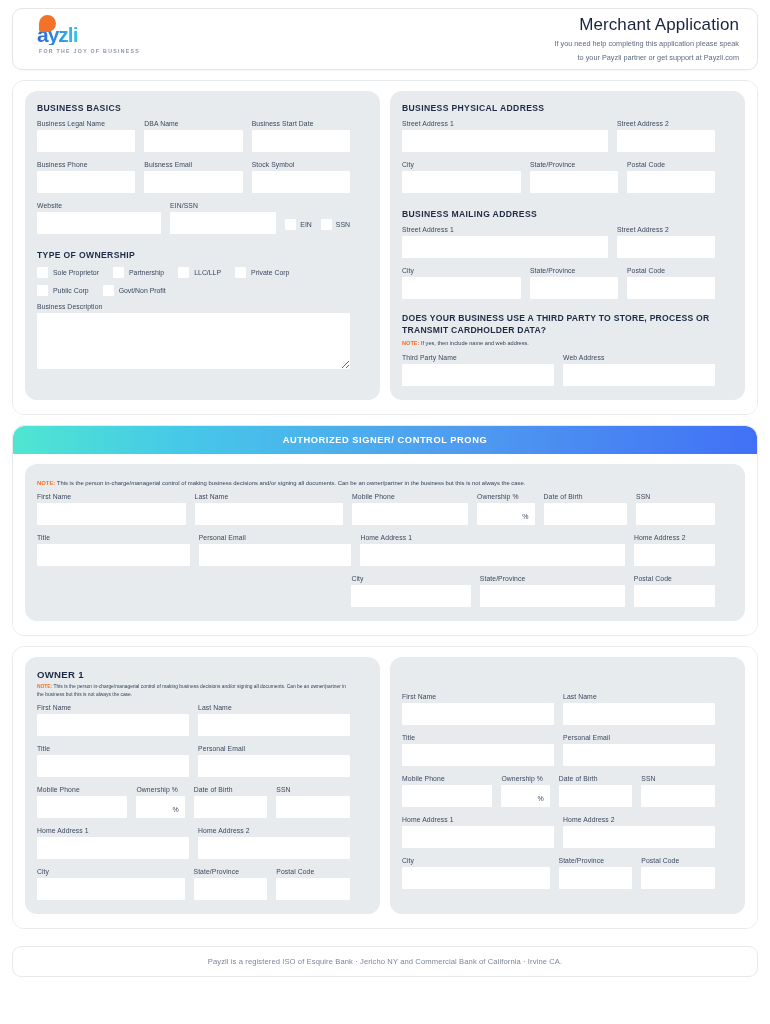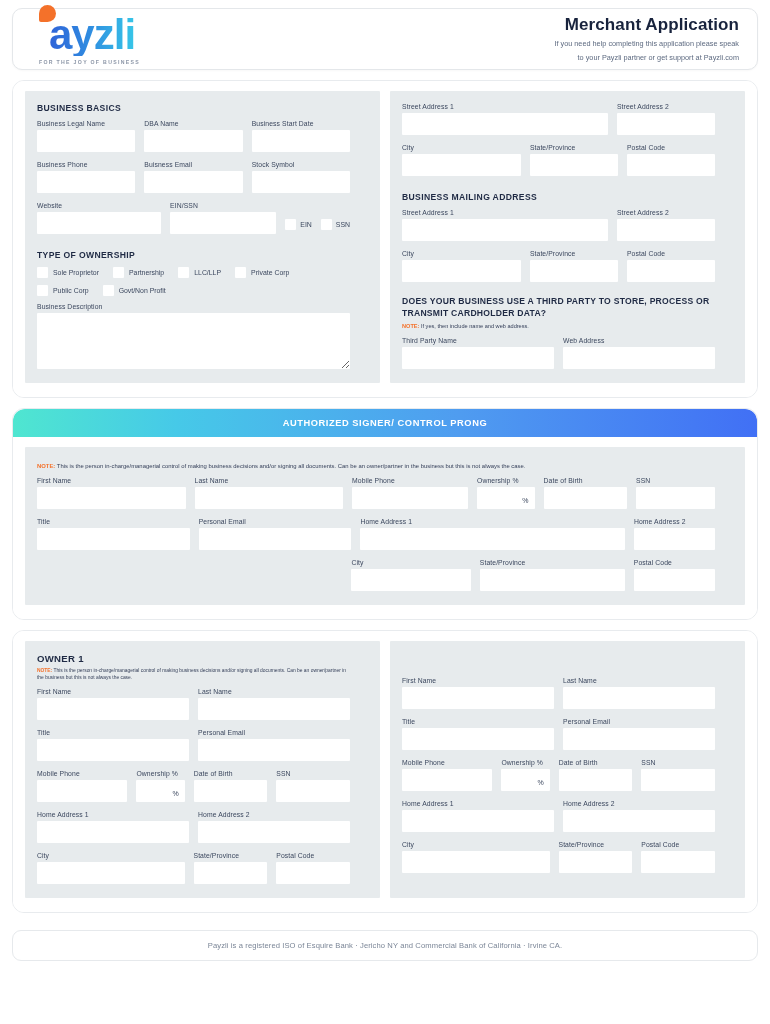--- a/index.html
+++ b/index.html
@@ -20,37 +20,36 @@
     height: 62px;
     display: flex;
     align-items: center;
     justify-content: space-between;
     padding: 0 18px 0 24px;
     box-shadow: 0 1px 2px rgba(0,0,0,.03);
   }
   .logo-wrap { display: flex; flex-direction: column; align-items: flex-start; }
   .logo-row { display: flex; align-items: baseline; position: relative; }
   .logo-text {
-    font-size: 42px; font-weight: bold; letter-spacing: -1px;
+    font-size: 21px; font-weight: bold; letter-spacing: -1px;
     background: linear-gradient(90deg,#2f63d8 0%,#2f8ae0 45%,#37c6e8 100%);
     -webkit-background-clip: text; background-clip: text; color: transparent;
     line-height: 1;
-    margin-left: 12px;
   }
   .logo-blob {
     position: absolute; left: 2px; top: -9px;
     width: 17px; height: 17px; border-radius: 50% 50% 50% 2px;
     background: #f4712a;
   }
   .logo-tag {
     font-size: 5.2px; letter-spacing: 1.3px; color: #8d97a8;
     margin-top: 3px; margin-left: 2px; font-weight: bold;
   }
   .header-right { text-align: right; }
-  .app-title { font-size: 17px; font-weight: bold; color: #18233d; letter-spacing: .1px; }
+  .app-title { font-size: 17px; font-weight: normal; color: #18233d; letter-spacing: .1px; }
   .app-sub { font-size: 7.3px; color: #5d6a80; line-height: 1.55; margin-top: 3px; }
 
   
   .section { margin-top: 10px; }
   .section-card {
     border-radius: 12px;
     background: #fff;
     border: 1px solid #e8ebee;
     overflow: hidden;
   }
@@ -66,21 +65,21 @@
   }
   .partner-wrap { display: flex; align-items: center; gap: 6px; margin-left: 14px; z-index: 2; }
   .partner-label { font-size: 7px; color: #eafcff; letter-spacing: .2px; }
   .partner-input {
     width: 158px; height: 18px; background: #fff; border: none; border-radius: 1px;
   }
 
   .body { padding: 10px 12px 14px 12px; background: #fff; }
   .cols { display: flex; gap: 10px; }
   .panel {
-    background: #e7ebed; border-radius: 1px; padding: 12px 30px 14px 12px; flex: 1;
+    background: #e7ebed; border-radius: 12px; padding: 12px 30px 14px 12px; flex: 1;
   }
   .panel-tall { min-height: 278px; }
 
   h3.block {
     font-size: 8.6px; font-weight: bold; color: #1f2a44;
     letter-spacing: .35px; margin-bottom: 7px;
   }
   h3.block.mt { margin-top: 16px; }
   h3.owner { font-size: 9.6px; font-weight: bold; color: #1f2a44; letter-spacing: .3px; }
 
@@ -229,20 +228,21 @@
               </div>
             </div>
 
             <div class="fld">
               <span class="lbl">Business Description</span>
               <textarea class="ta" style=""></textarea>
             </div>
           </div>
 
           <div class="panel panel-tall">
+            <h3 class="block">BUSINESS PHYSICAL ADDRESS</h3>
 
             <div class="row">
               <div class="fld" style="flex:2.1">
                 <span class="lbl">Street Address 1</span>
                 <input class="inp" style="">
               </div>
               <div class="fld">
                 <span class="lbl">Street Address 2</span>
                 <input class="inp" style="">
               </div>

